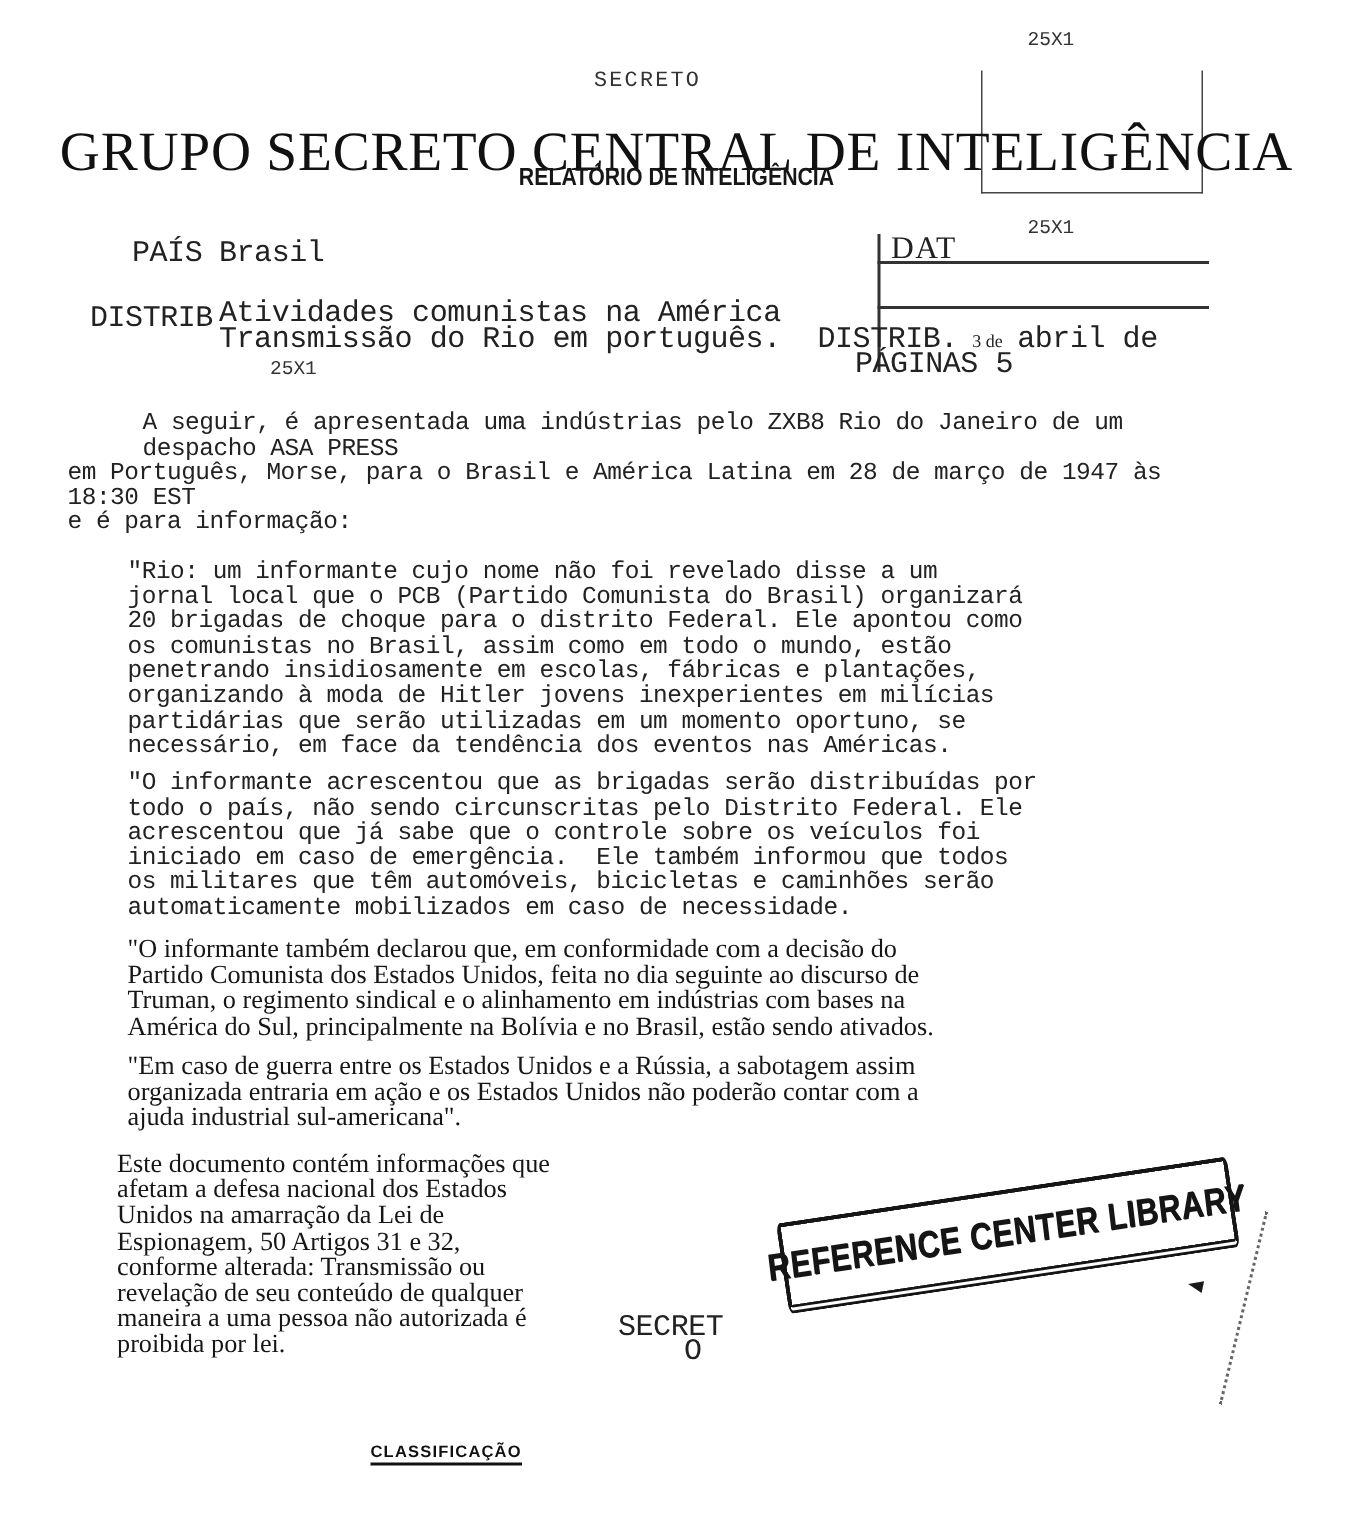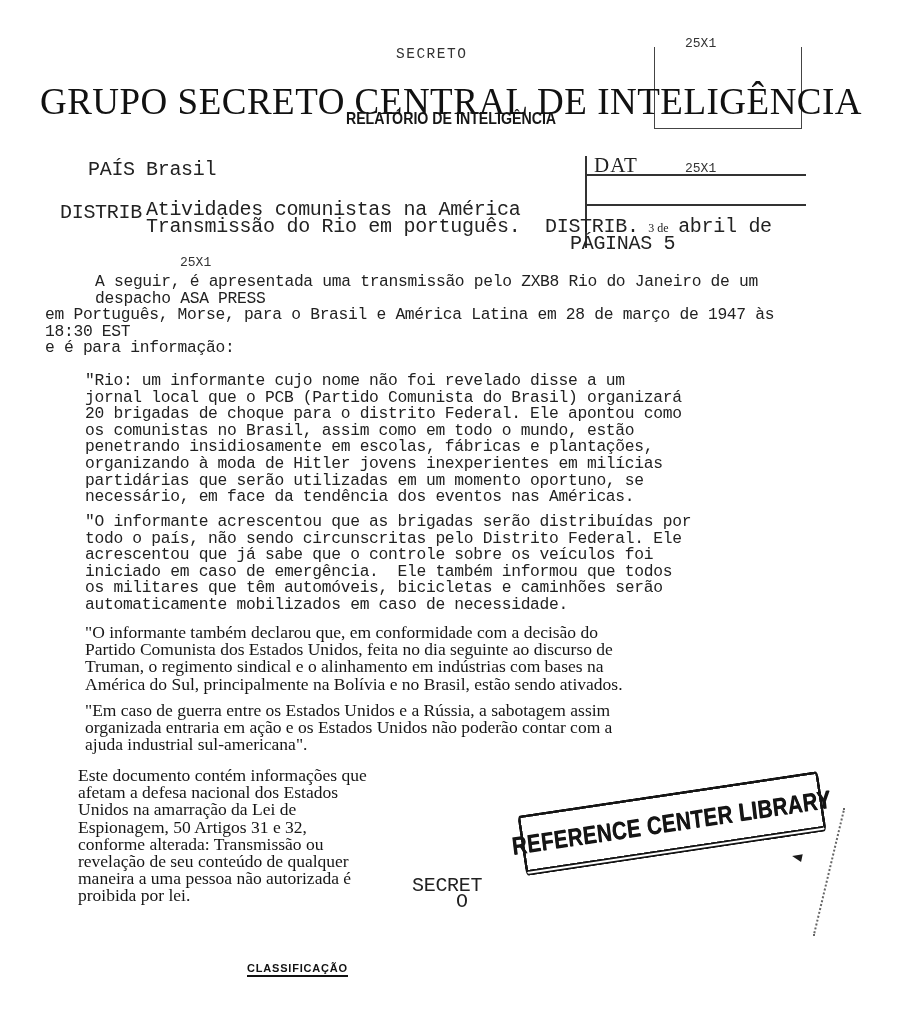--- a/index.html
+++ b/index.html
@@ -6,21 +6,21 @@
   .page{position:relative;width:902px;height:1024px;background:#ffffff;overflow:hidden;
         color:#1c1c1c;font-family:"Liberation Mono",monospace;}
   .abs{position:absolute;}
   .mono{font-family:"Liberation Mono",monospace;}
   .serif{font-family:"Liberation Serif",serif;}
   .sans{font-family:"Liberation Sans",sans-serif;}
   .pre{white-space:pre-wrap;}
   .body-mono{font-size:16.3px;line-height:16.6px;letter-spacing:-0.3px;color:#222;}
   .body-serif{font-size:17.5px;line-height:17.2px;color:#161616;}
   .hdr-mono{font-size:20px;letter-spacing:-0.3px;color:#222;}
-  .small-mono{font-size:13px;color:#333;margin-top:17px;}
+  .small-mono{font-size:13px;color:#333;}
   .doc-title{font-size:37px;letter-spacing:0.5px;color:#111;width:100%;text-align:center;}
   .doc-subtitle{font-size:16.5px;font-weight:600;width:100%;text-align:center;
                 transform:scaleX(0.86);color:#161616;}
   .line{background:#333;}
   .redaction-box{border-left:1.5px solid #444;border-right:1.5px solid #444;border-bottom:1.5px solid #444;}
   .stamp{width:298px;height:52px;transform:rotate(-8.5deg);
          border:3px solid #151515;border-bottom:6px double #151515;border-radius:3px/8px;
          display:flex;align-items:center;justify-content:center;}
   .stamp-text{font-family:"Liberation Sans",sans-serif;font-weight:bold;font-size:25px;
               white-space:nowrap;transform:scaleX(0.82) skewX(-2deg);color:#151515;
@@ -60,21 +60,21 @@
 Transmissão do Rio em português.</div>
   <div class="abs small-mono" style="left:180px;top:238px;">25X1</div>
 
   <div class="abs" style="left:545px;top:215px;">
     <span class="mono hdr-mono">DISTRIB.</span>
     <span class="serif" style="font-size:12px;color:#222;">3 de</span>
     <span class="mono hdr-mono">abril de</span>
   </div>
   <div class="abs mono hdr-mono" style="left:570px;top:232px;">PÁGINAS 5</div>
 
-  <div class="abs mono body-mono pre" style="left:95px;top:274px;">A seguir, é apresentada uma transmissão pelo ZXB8 Rio do Janeiro de um
+  <div class="abs mono body-mono pre" style="left:95px;top:274px;">A seguir, é apresentada uma indústrias pelo ZXB8 Rio do Janeiro de um
 despacho ASA PRESS</div>
   <div class="abs mono body-mono pre" style="left:45px;top:307px;">em Português, Morse, para o Brasil e América Latina em 28 de março de 1947 às
 18:30 EST
 e é para informação:</div>
 
   <div class="abs mono body-mono pre" style="left:85px;top:373px;">"Rio: um informante cujo nome não foi revelado disse a um
 jornal local que o PCB (Partido Comunista do Brasil) organizará
 20 brigadas de choque para o distrito Federal. Ele apontou como
 os comunistas no Brasil, assim como em todo o mundo, estão
 penetrando insidiosamente em escolas, fábricas e plantações,

